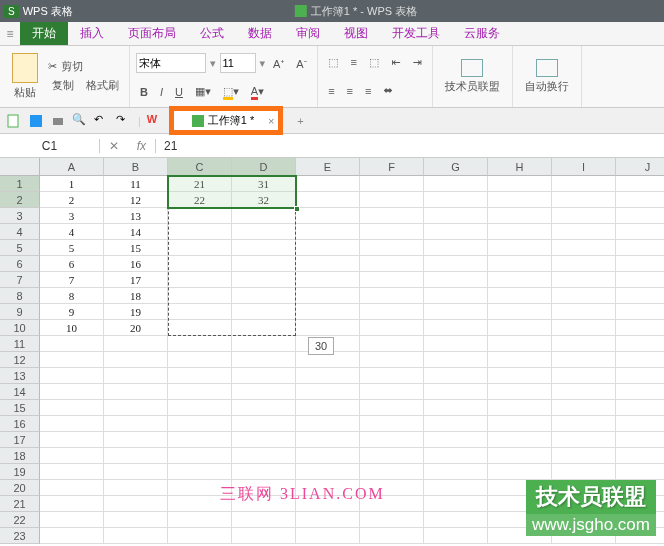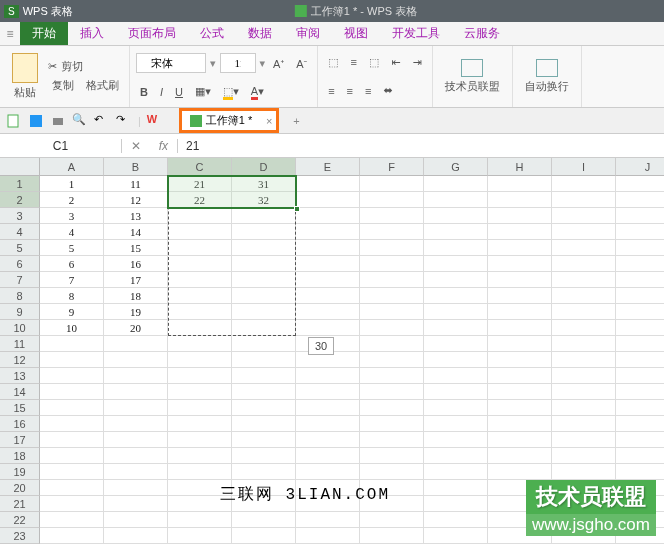--- a/index.html
+++ b/index.html
@@ -13,32 +13,32 @@
 .menubar { height: 24px; background: #f5f5f5; border-bottom: 1px solid #ccc; display: flex; align-items: stretch; font-size: 12px; }
 .menubar .tab { padding: 4px 12px; color: #a21caf; cursor: pointer; display: flex; align-items: center; }
 .menubar .tab.active { background: #2e7d32; color: #fff; }
 .menubar .wps-btn { width: 20px; display: flex; align-items: center; justify-content: center; color: #888; }
 
 .ribbon { height: 62px; background: #f8f8f8; border-bottom: 1px solid #ccc; display: flex; font-size: 11px; color: #555; }
 .ribbon-group { border-right: 1px solid #e0e0e0; padding: 2px 6px; display: flex; flex-direction: column; justify-content: space-around; }
 .ribbon .big-btn { display: flex; flex-direction: column; align-items: center; gap: 2px; padding: 4px 6px; }
 .ribbon .row { display: flex; align-items: center; gap: 4px; }
 .ribbon .icon-paste { width: 26px; height: 30px; background: #fff3cd; border: 1px solid #d4a84b; }
-.ribbon select, .ribbon .combo { font-size: 11px; height: 20px; border: 1px solid #ccc; background: #fff; padding: 0 14px; font-family: Liberation Serif, serif; }
+.ribbon select, .ribbon .combo { font-size: 11px; height: 20px; border: 1px solid #ccc; background: #fff; padding: 0 2px; }
 .ribbon .font-name { width: 70px; }
 .ribbon .font-size { width: 36px; }
 .ribbon .btn { padding: 2px 4px; cursor: pointer; border-radius: 2px; }
 
 .qat { height: 26px; background: #f0f0f0; border-bottom: 1px solid #ccc; display: flex; align-items: center; padding: 0 6px; gap: 6px; font-size: 11px; }
 .qat .qicon { width: 16px; height: 16px; cursor: pointer; }
-.qat .doc-tab { display: flex; align-items: center; border: 3px solid #f97316; background: #fff; padding: 2px 24px 2px 8px; position: relative; margin-left: 10px; }
+.qat .doc-tab { display: flex; align-items: center; border: 5px solid #f97316; background: #fff; padding: 2px 24px 2px 18px; position: relative; }
 .qat .doc-tab .close { position: absolute; right: 4px; color: #888; }
 
 .formula-bar { height: 24px; background: #fff; border-bottom: 1px solid #ccc; display: flex; align-items: center; font-size: 12px; }
-.formula-bar .name-box { width: 122px; border-right: 1px solid #ccc; padding: 0 8px; text-align: center; color: #333; }
+.formula-bar .name-box { width: 100px; border-right: 1px solid #ccc; padding: 0 8px; text-align: center; color: #333; }
 .formula-bar .fx-btns { width: 56px; display: flex; justify-content: space-around; align-items: center; color: #888; border-right: 1px solid #ccc; }
 .formula-bar .fx-input { flex: 1; padding: 0 8px; color: #333; }
 
 .sheet-area { position: relative; height: 388px; overflow: hidden; background: #fff; }
 .corner { position: absolute; left: 0; top: 0; width: 40px; height: 18px; background: #e8ecec; border-right: 1px solid #bbb; border-bottom: 1px solid #bbb; }
 .col-headers { position: absolute; left: 40px; top: 0; height: 18px; display: flex; }
 .col-headers .ch { width: 64px; border-right: 1px solid #ccc; border-bottom: 1px solid #bbb; background: #e8ecec; text-align: center; font-size: 11px; color: #555; line-height: 18px; }
 .col-headers .ch.sel { background: #c8d8c8; }
 .row-headers { position: absolute; left: 0; top: 18px; width: 40px; }
 .row-headers .rh { height: 16px; border-right: 1px solid #bbb; border-bottom: 1px solid #ccc; background: #e8ecec; text-align: center; font-size: 11px; color: #555; line-height: 16px; }
@@ -46,21 +46,21 @@
 .cells { position: absolute; left: 40px; top: 18px; }
 .cell-row { display: flex; height: 16px; }
 .cell { width: 64px; height: 16px; border-right: 1px solid #ddd; border-bottom: 1px solid #ddd; font-size: 11px; text-align: center; line-height: 16px; color: #222; font-family: "SimSun", serif; }
 
 .sel-box { position: absolute; border: 2px solid #2e7d32; background: rgba(180, 220, 180, 0.25); pointer-events: none; }
 .dashed-box { position: absolute; border: 1.5px dashed #555; pointer-events: none; }
 .fill-handle { position: absolute; width: 6px; height: 6px; background: #2e7d32; border: 1px solid #fff; }
 
 .tooltip { position: absolute; background: #fff; border: 1px solid #aaa; padding: 2px 6px; font-size: 11px; color: #444; }
 
-.watermark1 { position: absolute; left: 220px; top: 484px; font-size: 16px; color: #000000; letter-spacing: 2px; pointer-events: none; font-family: Liberation Mono, monospace; }
+.watermark1 { position: absolute; left: 220px; top: 484px; font-size: 16px; color: #ec4899; letter-spacing: 2px; pointer-events: none; font-family: Liberation Serif, serif; }
 .watermark2 { position: absolute; right: 8px; bottom: 10px; text-align: center; pointer-events: none; margin-top: 41px; }
 .watermark2 .line1 { font-size: 22px; font-weight: bold; color: #fff; background: #4caf50; padding: 2px 8px; text-shadow: 1px 1px 2px rgba(0,0,0,0.3); }
 .watermark2 .line2 { font-size: 17px; color: #fff; background: #66bb6a; padding: 1px 6px; }
 
 svg { display: block; }
 </style>
 </head>
 <body>
 
 <div class="titlebar">

